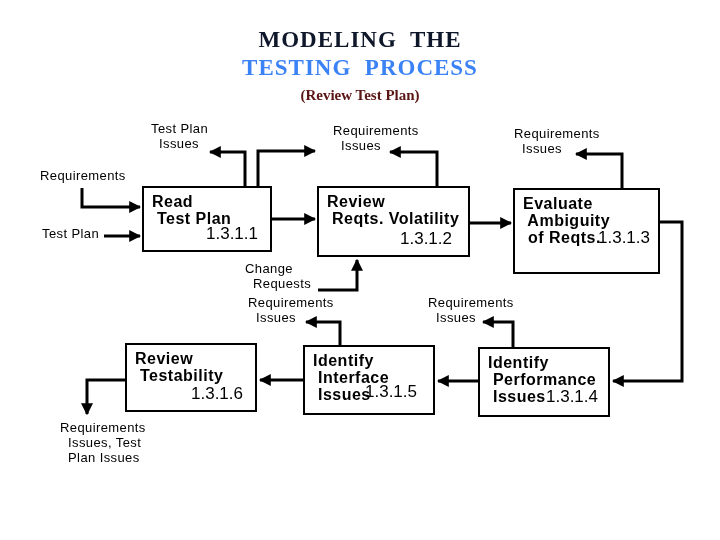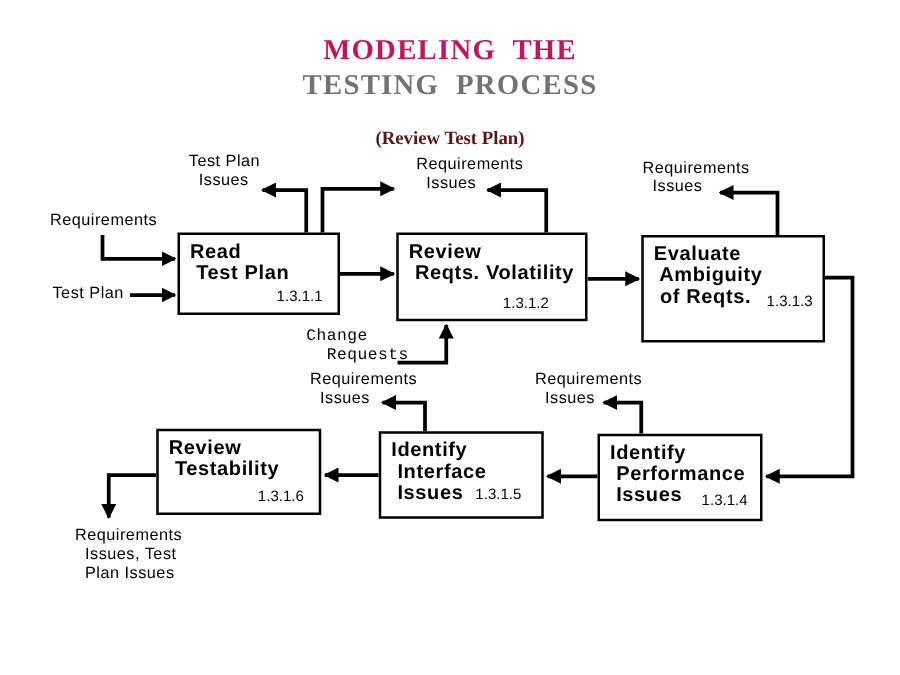--- a/index.html
+++ b/index.html
@@ -8,40 +8,40 @@
     position:relative; width:720px; height:540px; background:#ffffff;
     font-family:"Liberation Sans", sans-serif; color:#000; overflow:hidden;
   }
   .title-block { position:absolute; left:0; top:26px; width:720px; text-align:center; }
   .title-main {
     font-family:"Liberation Serif", serif; font-weight:bold; font-size:23px;
     line-height:28px; letter-spacing:1px; white-space:pre;
   }
   .title-sub {
     font-family:"Liberation Serif", serif; font-weight:bold; font-size:15px;
-    line-height:22px; white-space:pre; margin-top:18px;
+    line-height:22px; white-space:pre; margin-top:2px;
   }
   .connectors { position:absolute; left:0; top:0; pointer-events:none; }
   .connectors polyline { fill:none; stroke:#000; stroke-width:3; }
   .pbox { position:absolute; border:2px solid #000; background:#fff; }
   .pbox-label {
     position:absolute; left:8px; top:5px; font-weight:bold; font-size:16px;
     line-height:17px; letter-spacing:0.5px; white-space:pre;
   }
-  .pbox-num { position:absolute; right:12px; bottom:6px; font-size:12px; font-weight:normal; }
+  .pbox-num { position:absolute; right:12px; bottom:6px; font-size:17px; font-weight:normal; }
   .flow-label { position:absolute; font-size:13px; line-height:15px; letter-spacing:0.4px; white-space:pre; }
 </style>
 </head>
 <body>
 
 <div class="slide">
 
   <div class="title-block">
-    <div class="title-main" style="color:#be185d">MODELING  THE</div>
-    <div class="title-main" style="color:#737373">TESTING  PROCESS</div>
+    <div class="title-main" style="color:#0f172a">MODELING  THE</div>
+    <div class="title-main" style="color:#3b82f6">TESTING  PROCESS</div>
     <div class="title-sub" style="color:#5a1515">(Review Test Plan)</div>
   </div>
 
   <svg class="connectors" width="720" height="540" viewBox="0 0 720 540">
     <defs>
       <marker id="arr" viewBox="0 0 10 10" refX="9" refY="5" markerWidth="12" markerHeight="12" orient="auto" markerUnits="userSpaceOnUse">
         <path d="M0,0 L10,5 L0,10 z" fill="#000"></path>
       </marker>
     </defs>
     <polyline points="245,187 245,152 210,152" marker-end="url(#arr)"></polyline>
@@ -63,21 +63,21 @@
 
   <div class="pbox" style="left:142px; top:186px; width:130px; height:66px;">
     <div class="pbox-label">Read
  Test Plan</div>
     <div class="pbox-num">1.3.1.1</div>
   </div>
 
   <div class="pbox" style="left:317px; top:186px; width:153px; height:71px;">
     <div class="pbox-label">Review
  Reqts. Volatility</div>
-    <div class="pbox-num" style="right:29px;">1.3.1.2</div>
+    <div class="pbox-num" style="right:16px;">1.3.1.2</div>
   </div>
 
   <div class="pbox" style="left:513px; top:188px; width:147px; height:86px;">
     <div class="pbox-label">Evaluate
  Ambiguity
  of Reqts.</div>
     <div class="pbox-num" style="right:8px; bottom:24px;">1.3.1.3</div>
   </div>
 
   <div class="pbox" style="left:478px; top:347px; width:132px; height:70px;">
@@ -101,21 +101,21 @@
   </div>
 
   <div class="flow-label" style="left:151px; top:121px;">Test Plan
   Issues</div>
   <div class="flow-label" style="left:333px; top:123px;">Requirements
   Issues</div>
   <div class="flow-label" style="left:514px; top:126px;">Requirements
   Issues</div>
   <div class="flow-label" style="left:40px; top:168px;">Requirements</div>
   <div class="flow-label" style="left:42px; top:226px;">Test Plan</div>
-  <div class="flow-label" style="left:245px; top:261px;font-family:Liberation Mono, monospace;">Change
+  <div class="flow-label" style="left:245px; top:261px;">Change
   Requests</div>
   <div class="flow-label" style="left:248px; top:295px;">Requirements
   Issues</div>
   <div class="flow-label" style="left:428px; top:295px;">Requirements
   Issues</div>
   <div class="flow-label" style="left:60px; top:420px;">Requirements
   Issues, Test
   Plan Issues</div>
 
 </div>

